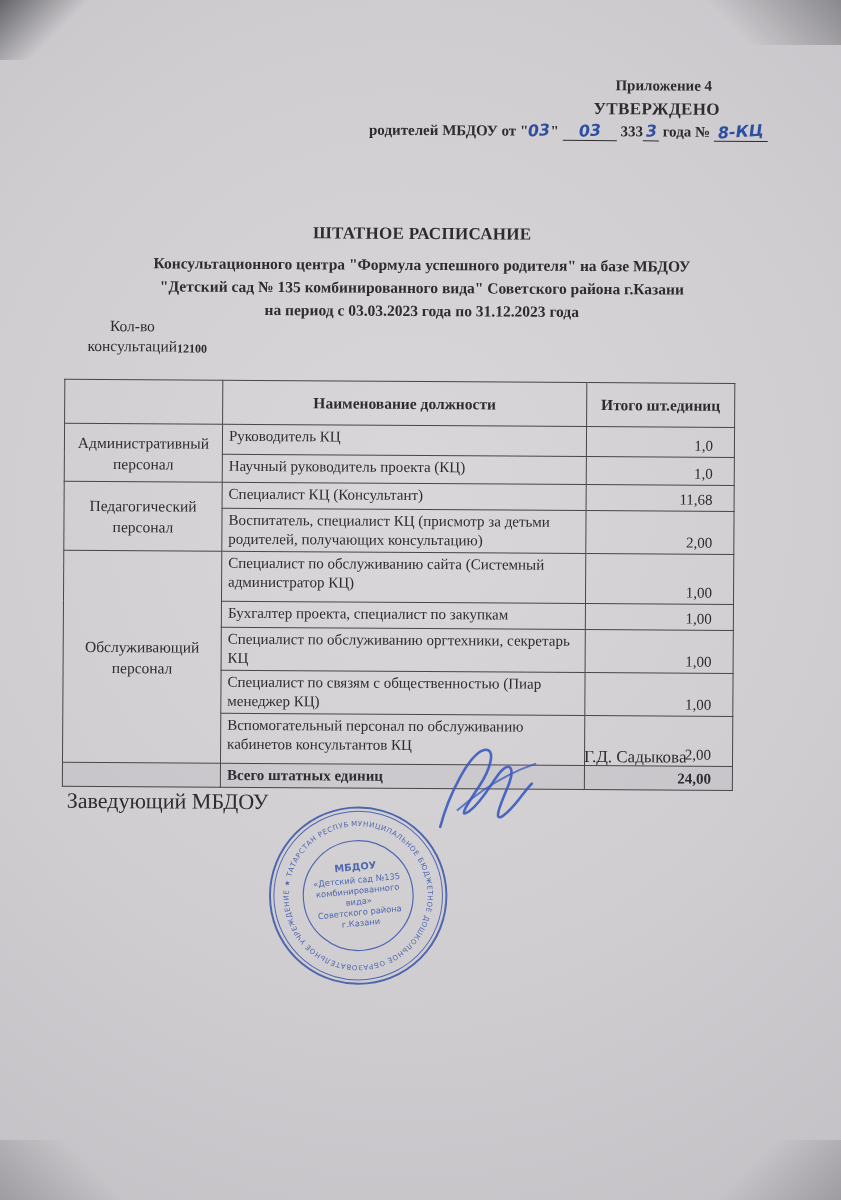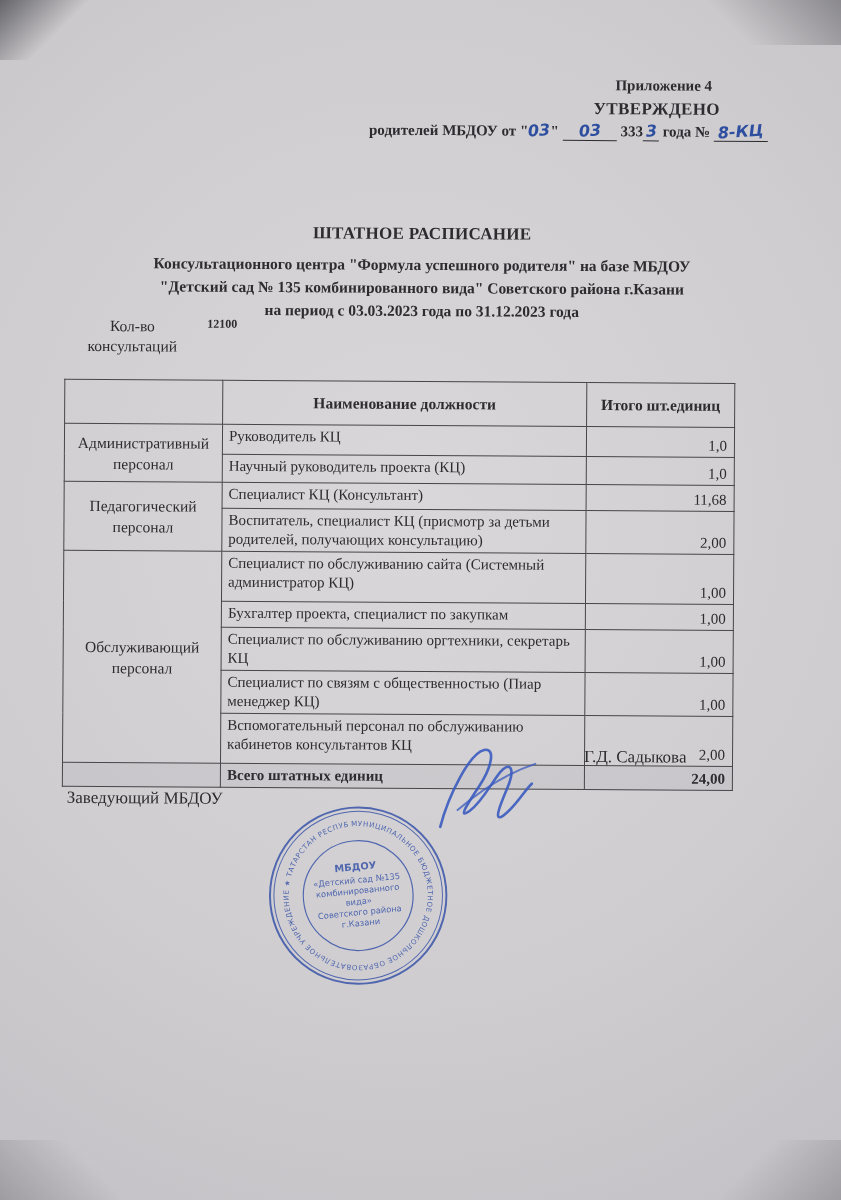--- a/index.html
+++ b/index.html
@@ -32,41 +32,41 @@
   .hand { font-family:"DejaVu Sans", sans-serif; font-style:italic; font-weight:600;
           color:#2e4fa0; display:inline-block; transform:rotate(-4deg); font-size:16px; line-height:14px; }
   .hand-underl { border-bottom:1.2px solid #2c2c31; min-width:16px; text-align:center; display:inline-block; }
 
   
   .title { position:absolute; top:224px; left:70px; width:700px; text-align:center; font-weight:bold; }
   .title-line1 { font-size:17px; margin-bottom:9px; letter-spacing:0.3px; }
   .title-line { font-size:15.5px; line-height:23px; }
 
   
-  .kolvo { position:absolute; top:318px; left:86px; display:flex; gap:30px; }
+  .kolvo { position:absolute; top:318px; left:86px; display:flex; align-items:flex-end; }
   .kolvo-label { text-align:center; font-size:15.5px; line-height:20px; }
   .kolvo-value { font-weight:bold; font-size:12px; }
 
   
   .stafftable { position:absolute; top:381px; left:63px; width:670px;
     border-collapse:collapse; font-size:15px; table-layout:fixed; }
   .stafftable td { border:1.5px solid #46464b; padding:2px 6px; }
   .col1 { width:158px; } .col2 { width:364px; } .col3 { width:148px; }
   .head-cell { font-weight:bold; text-align:center; vertical-align:middle; font-size:15.5px; }
   td.group { text-align:center; vertical-align:middle; font-size:15.5px; line-height:21px; }
   td.pos { vertical-align:top; line-height:19px; }
-  td.units { text-align:right; vertical-align:bottom; padding-right:7px; }
+  td.units { text-align:right; vertical-align:bottom; padding-right:21px; }
   tr.h-head { height:44px; } tr.h30 { height:30px; } tr.h28 { height:28px; }
   tr.h26 { height:26px; } tr.h36 { height:36px; } tr.h38 { height:38px; }
   tr.h50 { height:50px; } tr.h20 { height:20px; }
   tr.total td { font-weight:bold; }
   tr.total { background:rgba(120,120,125,0.08); }
 
   
-  .footer-left  { position:absolute; top:790px; left:68px;  font-size:17px; }
+  .footer-left  { position:absolute; top:790px; left:68px;  font-size:22px; }
   .footer-right { position:absolute; top:746px; left:585px; font-size:17px; }
 
   
   .signature { position:absolute; left:430px; top:742px; width:120px; height:105px; transform:rotate(4deg); }
 
   
   .stamp { position:absolute; left:262px; top:798px; width:196px; height:196px;
            opacity:0.82; transform:rotate(-6deg); }
   .stamp text { fill:#3450a8; font-family:"DejaVu Sans", sans-serif; }
 </style>

